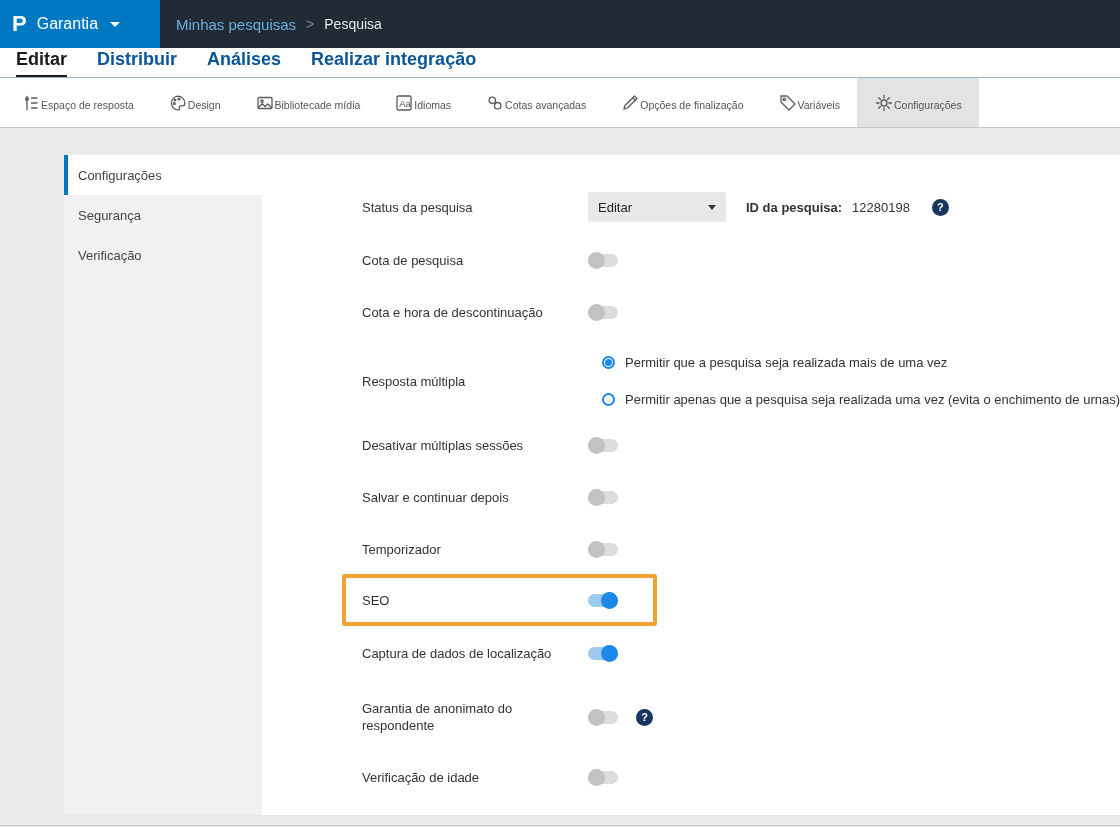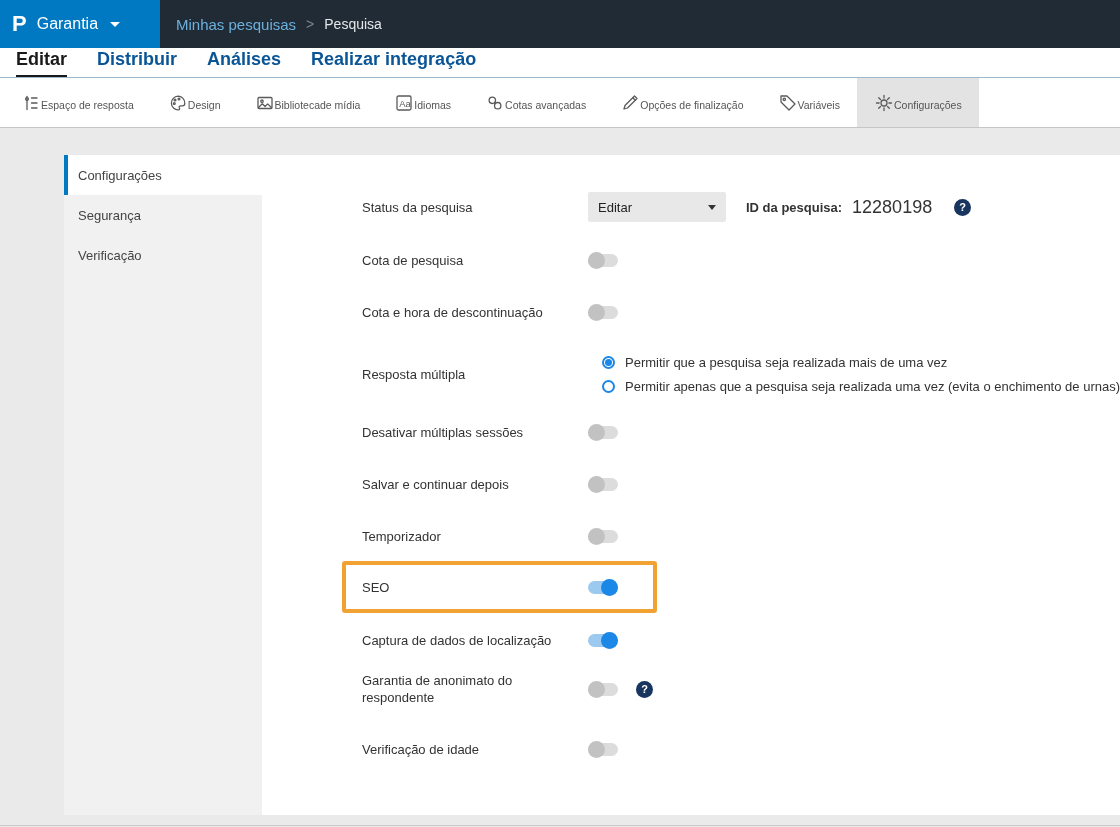--- a/index.html
+++ b/index.html
@@ -42,45 +42,45 @@
   .side-item { height: 40px; display: flex; align-items: center; padding-left: 10px; font-size: 13px; color: #444; border-left: 4px solid transparent; cursor: pointer; }
   .side-item.active { background: #fff; border-left-color: #0079c2; }
 
   .formcol { flex: 1; padding: 37px 0 0 100px; }
   .row { display: flex; align-items: center; }
   .rlabel { width: 226px; font-size: 13px; color: #333; flex-shrink: 0; padding-right: 12px; line-height: 17px; }
 
   .select { width: 138px; height: 30px; background: #e8e8e8; display: flex; align-items: center; justify-content: space-between; padding: 0 10px; font-size: 13px; color: #222; cursor: pointer; border-radius: 2px; }
   .select-caret { width: 0; height: 0; border-left: 4px solid transparent; border-right: 4px solid transparent; border-top: 5px solid #333; }
   .idlabel { font-size: 13px; color: #333; font-weight: bold; margin-left: 20px; }
-  .idvalue { font-size: 18px; color: #333; margin-left: 10px; }
+  .idvalue { font-size: 13px; color: #333; margin-left: 10px; }
 
   .help { width: 17px; height: 17px; border-radius: 50%; background: #17355e; color: #fff; font-size: 11px; font-weight: bold; display: inline-flex; align-items: center; justify-content: center; cursor: pointer; flex-shrink: 0; }
 
   .toggle { width: 30px; height: 13px; border-radius: 7px; background: #dcdcdc; position: relative; display: inline-block; cursor: pointer; flex-shrink: 0; }
   .toggle .knob { width: 17px; height: 17px; border-radius: 50%; background: #c2c2c2; position: absolute; top: -2px; left: 0; }
   .toggle.on { background: #9cc9ef; }
   .toggle.on .knob { left: auto; right: 0; background: #1b87e6; }
 
-  .radio-group { display: flex; flex-direction: column; gap: 9px; }
+  .radio-group { display: flex; flex-direction: column; gap: 22px; }
   .radio-opt { display: flex; align-items: center; gap: 10px; cursor: pointer; }
   .radio { width: 13px; height: 13px; border: 2px solid #1b87e6; border-radius: 50%; display: inline-flex; align-items: center; justify-content: center; flex-shrink: 0; background: #fff; }
   .radio.sel::after { content: ""; width: 7px; height: 7px; border-radius: 50%; background: #1b87e6; }
   .ropt-label { font-size: 13px; color: #333; white-space: nowrap; }
 
   .seo-box { width: 315px; border: 4px solid #f0a232; border-radius: 3px; padding: 12px 0 12px 16px; margin-left: -20px; margin-bottom: 17px; }
 
   #row-status { margin-bottom: 28px; height: 30px; }
   #row-cota { margin-bottom: 32px; height: 20px; }
   #row-data { margin-bottom: 33px; height: 20px; }
   #row-resposta { margin-bottom: 28px; align-items: center; justify-content: space-between; }
   #row-desativar { margin-bottom: 32px; height: 20px; }
   #row-salvar { margin-bottom: 32px; height: 20px; }
   #row-temporizador { margin-bottom: 15px; height: 20px; align-items: center; }
-  #row-captura { margin-bottom: 22px; height: 20px; }
+  #row-captura { margin-bottom: 37px; height: 20px; }
   #row-garantia { margin-bottom: 33px; }
   #row-idade { height: 20px; }
 
   .bottom-line { position: absolute; bottom: 1px; left: 0; width: 100%; border-top: 1px solid #c9c9c9; }
 </style>
 </head>
 <body>
 
 <header class="topbar">
   <div class="brand">

